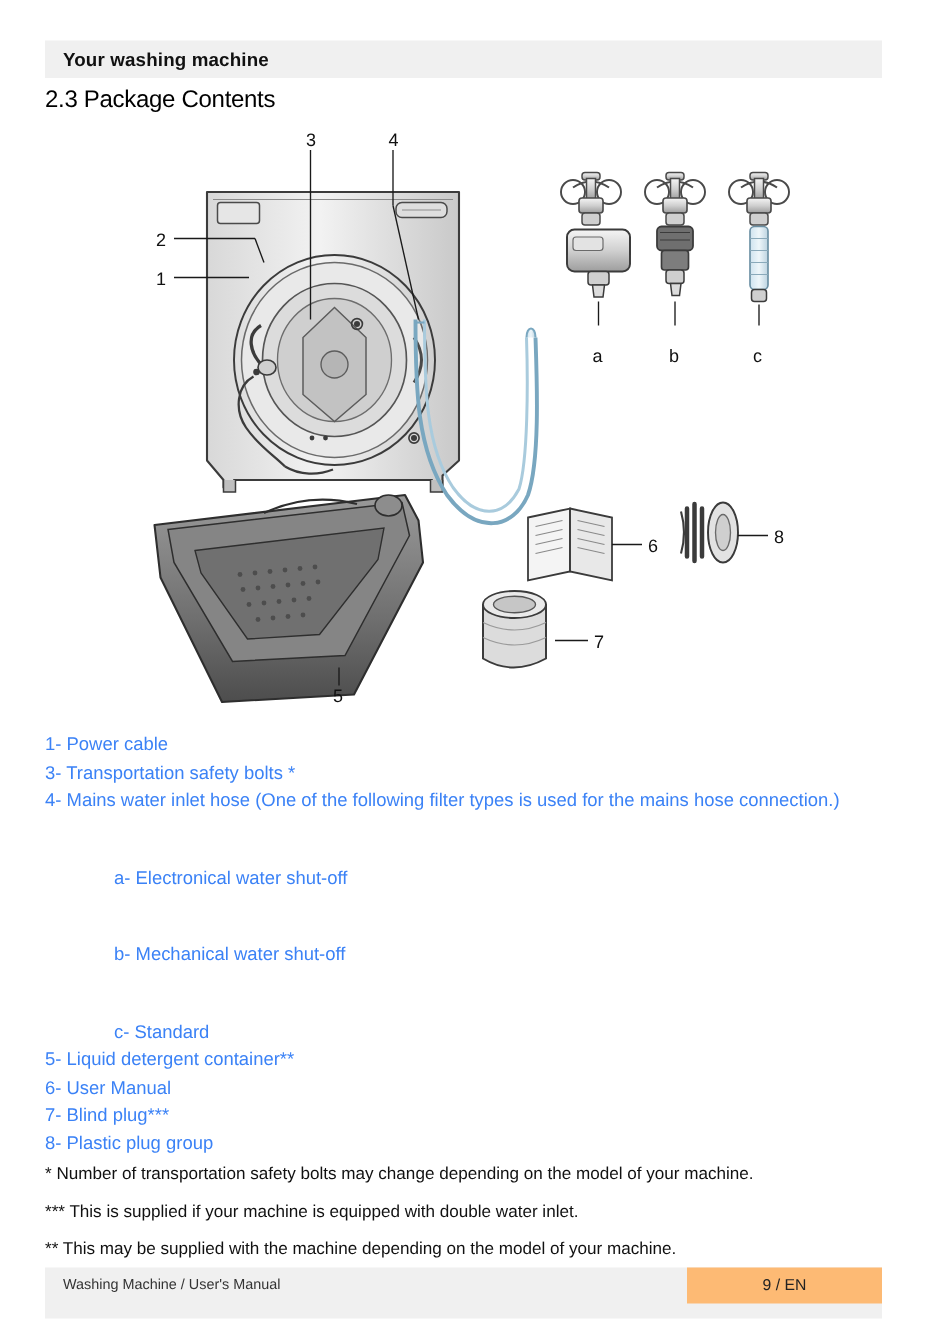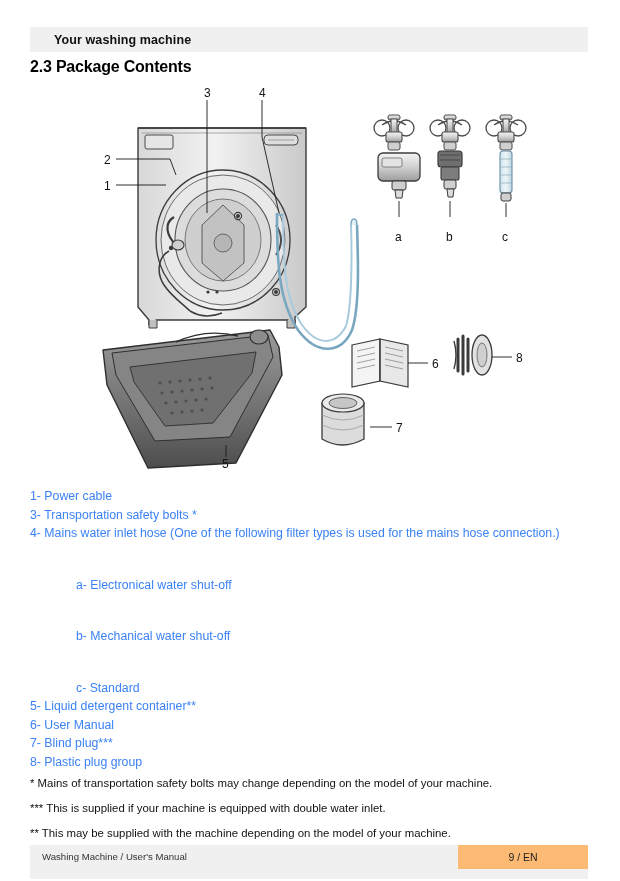--- a/index.html
+++ b/index.html
@@ -30,31 +30,31 @@
     width: 558px;
     height: 25px;
     background: #f0f0f0;
     display: flex;
     align-items: center;
   }
   .header-bar .title {
     font-size: 12.5px;
     font-weight: bold;
     color: #111;
-    padding-left: 24px;
+    padding-left: 12px;
     letter-spacing: 0.1px;
   }
 
   
   .section-heading {
     position: absolute;
     left: 30px;
     top: 58px;
     font-size: 16px;
-    font-weight: bold;
+    font-weight: normal;
     color: #000;
     letter-spacing: -0.2px;
   }
 
   
   .figure {
     position: absolute;
     left: 30px;
     top: 85px;
     width: 558px;
@@ -373,21 +373,21 @@
     <div class="line">1- Power cable</div>
     <div class="line">3- Transportation safety bolts *</div>
     <div class="line">4- Mains water inlet hose (One of the following filter types is used for the mains hose connection.)</div>
     <div class="line indent">a- Electronical water shut-off</div>
     <div class="line indent">b- Mechanical water shut-off</div>
     <div class="line indent">c- Standard</div>
     <div class="line">5- Liquid detergent container**</div>
     <div class="line">6- User Manual</div>
     <div class="line">7- Blind plug***</div>
     <div class="line">8- Plastic plug group</div>
-    <div class="note">* Mains of transportation safety bolts may change depending on the model of your machine.</div>
+    <div class="note">* Number of transportation safety bolts may change depending on the model of your machine.</div>
     <div class="note">*** This is supplied if your machine is equipped with double water inlet.</div>
     <div class="note">** This may be supplied with the machine depending on the model of your machine.</div>
   </div>
 
   <div class="footer-bar">
     <div class="footer-left">Washing Machine / User's Manual</div>
     <div class="footer-right">9 / EN</div>
   </div>
 
 </div>

